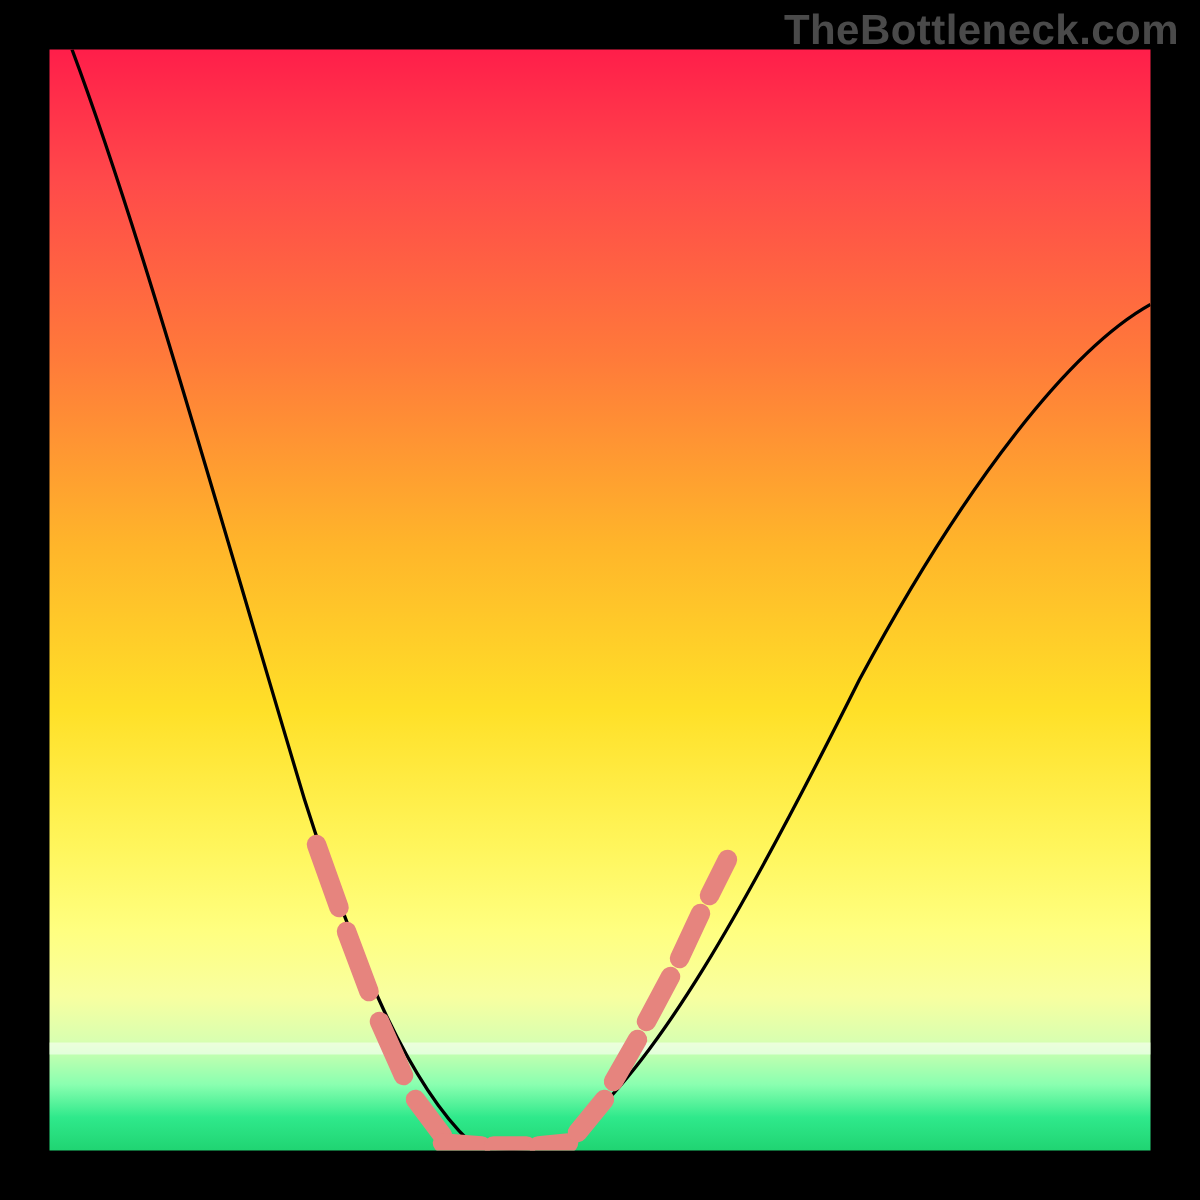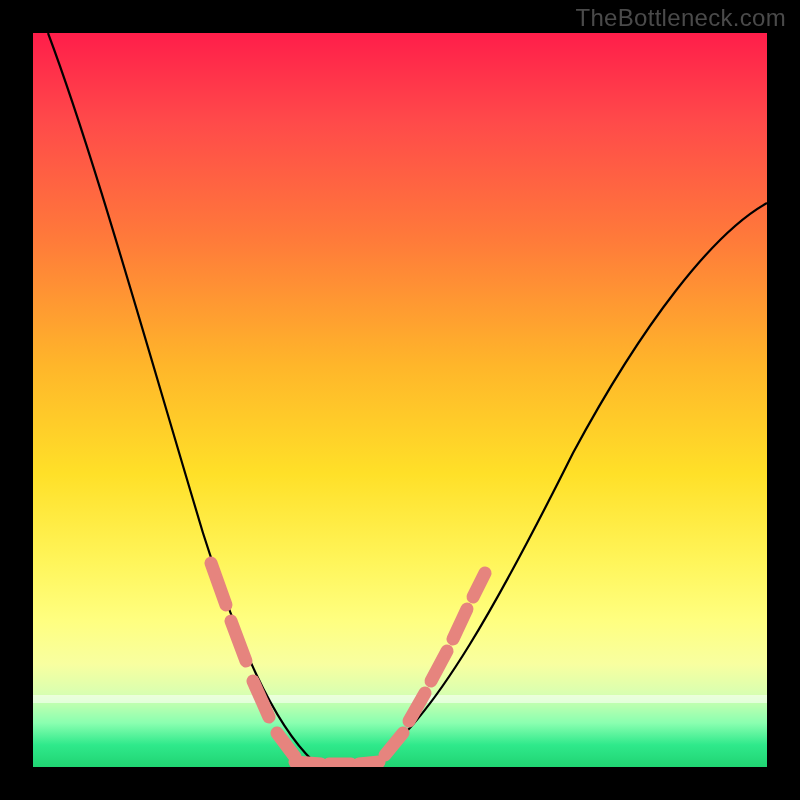--- a/index.html
+++ b/index.html
@@ -15,22 +15,22 @@
     position: relative;
     width: 800px;
     height: 800px;
     background: #000;
   }
   .watermark {
     position: absolute;
     top: 4px;
     right: 14px;
     color: #4a4a4a;
-    font-size: 24px;
-    font-weight: 400;
+    font-size: 28px;
+    font-weight: 700;
     letter-spacing: 0.3px;
     z-index: 20;
   }
   .plot-area {
     position: absolute;
     left: 33px;
     top: 33px;
     width: 734px;
     height: 734px;
     background: linear-gradient(to bottom,

